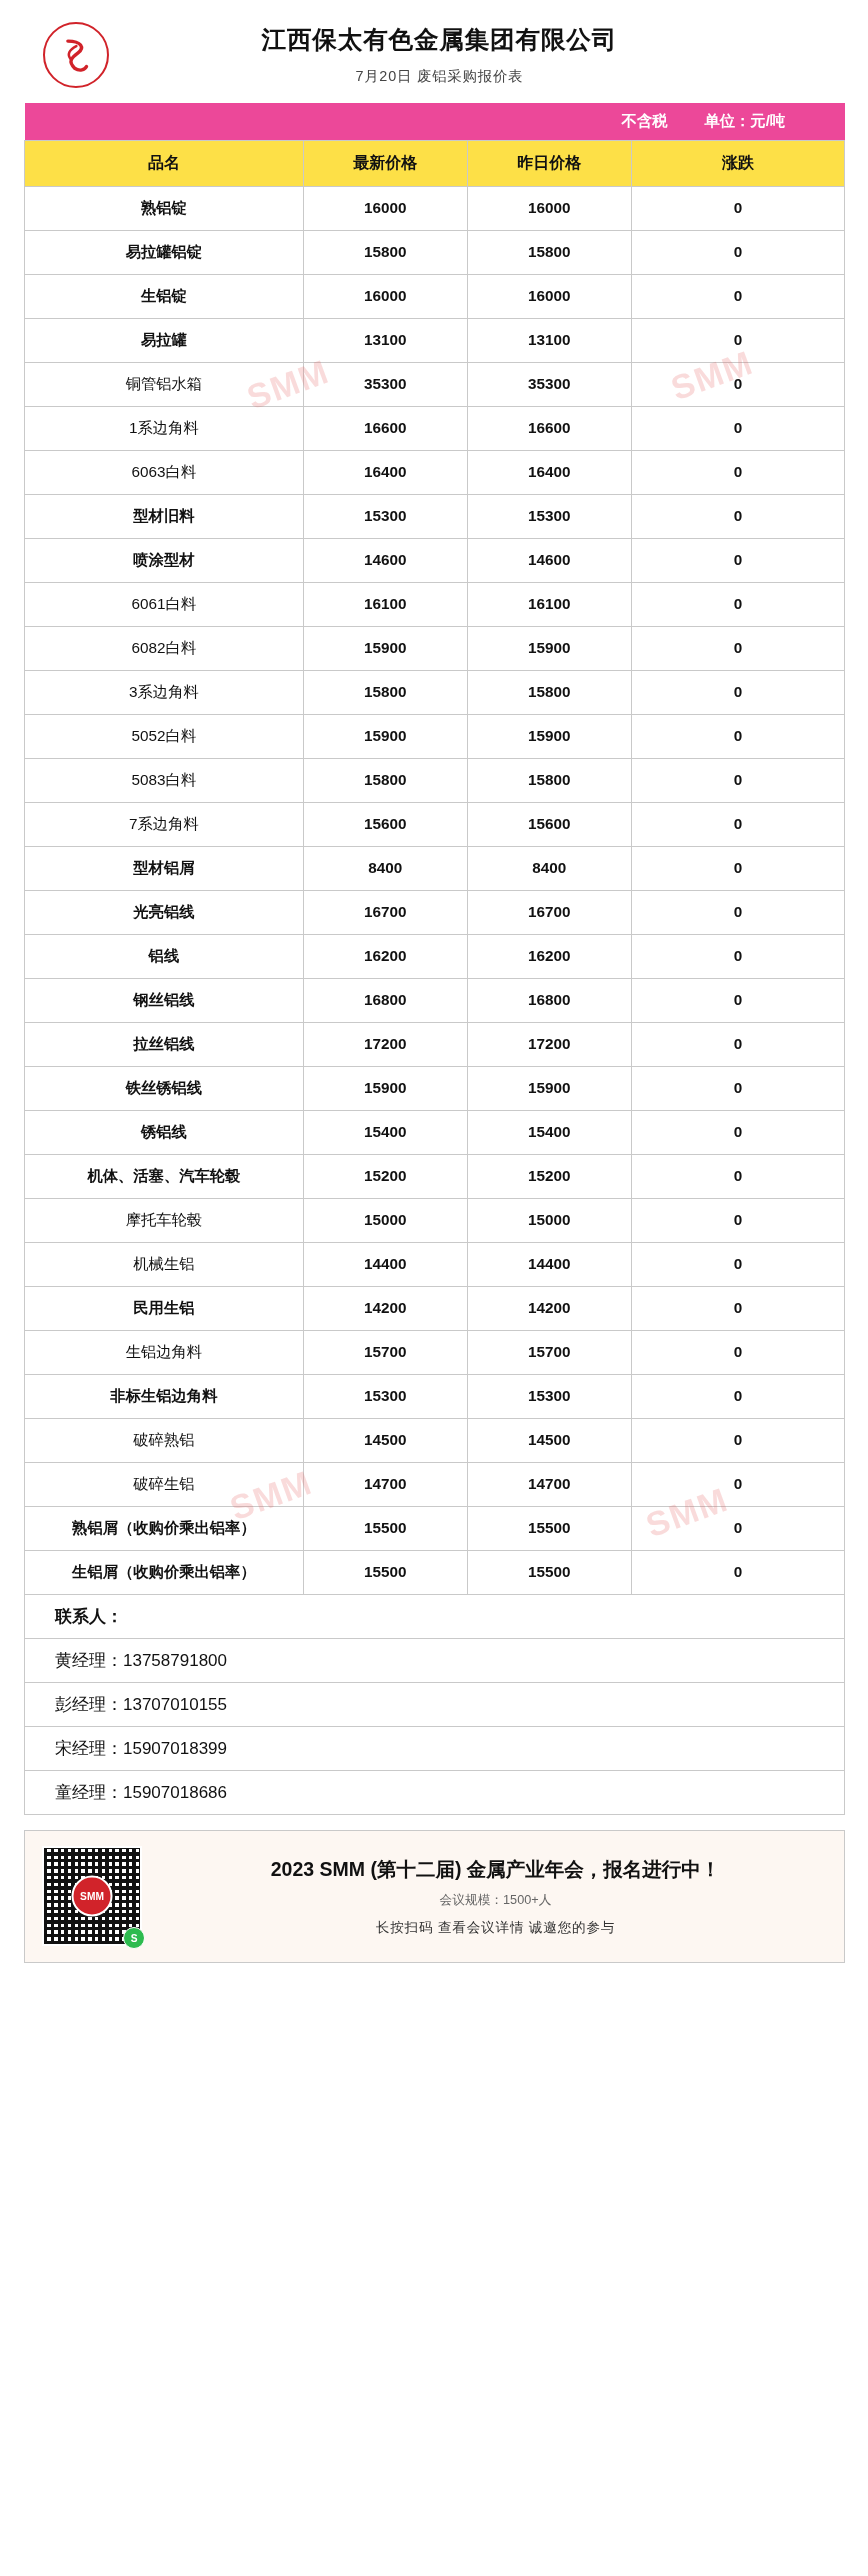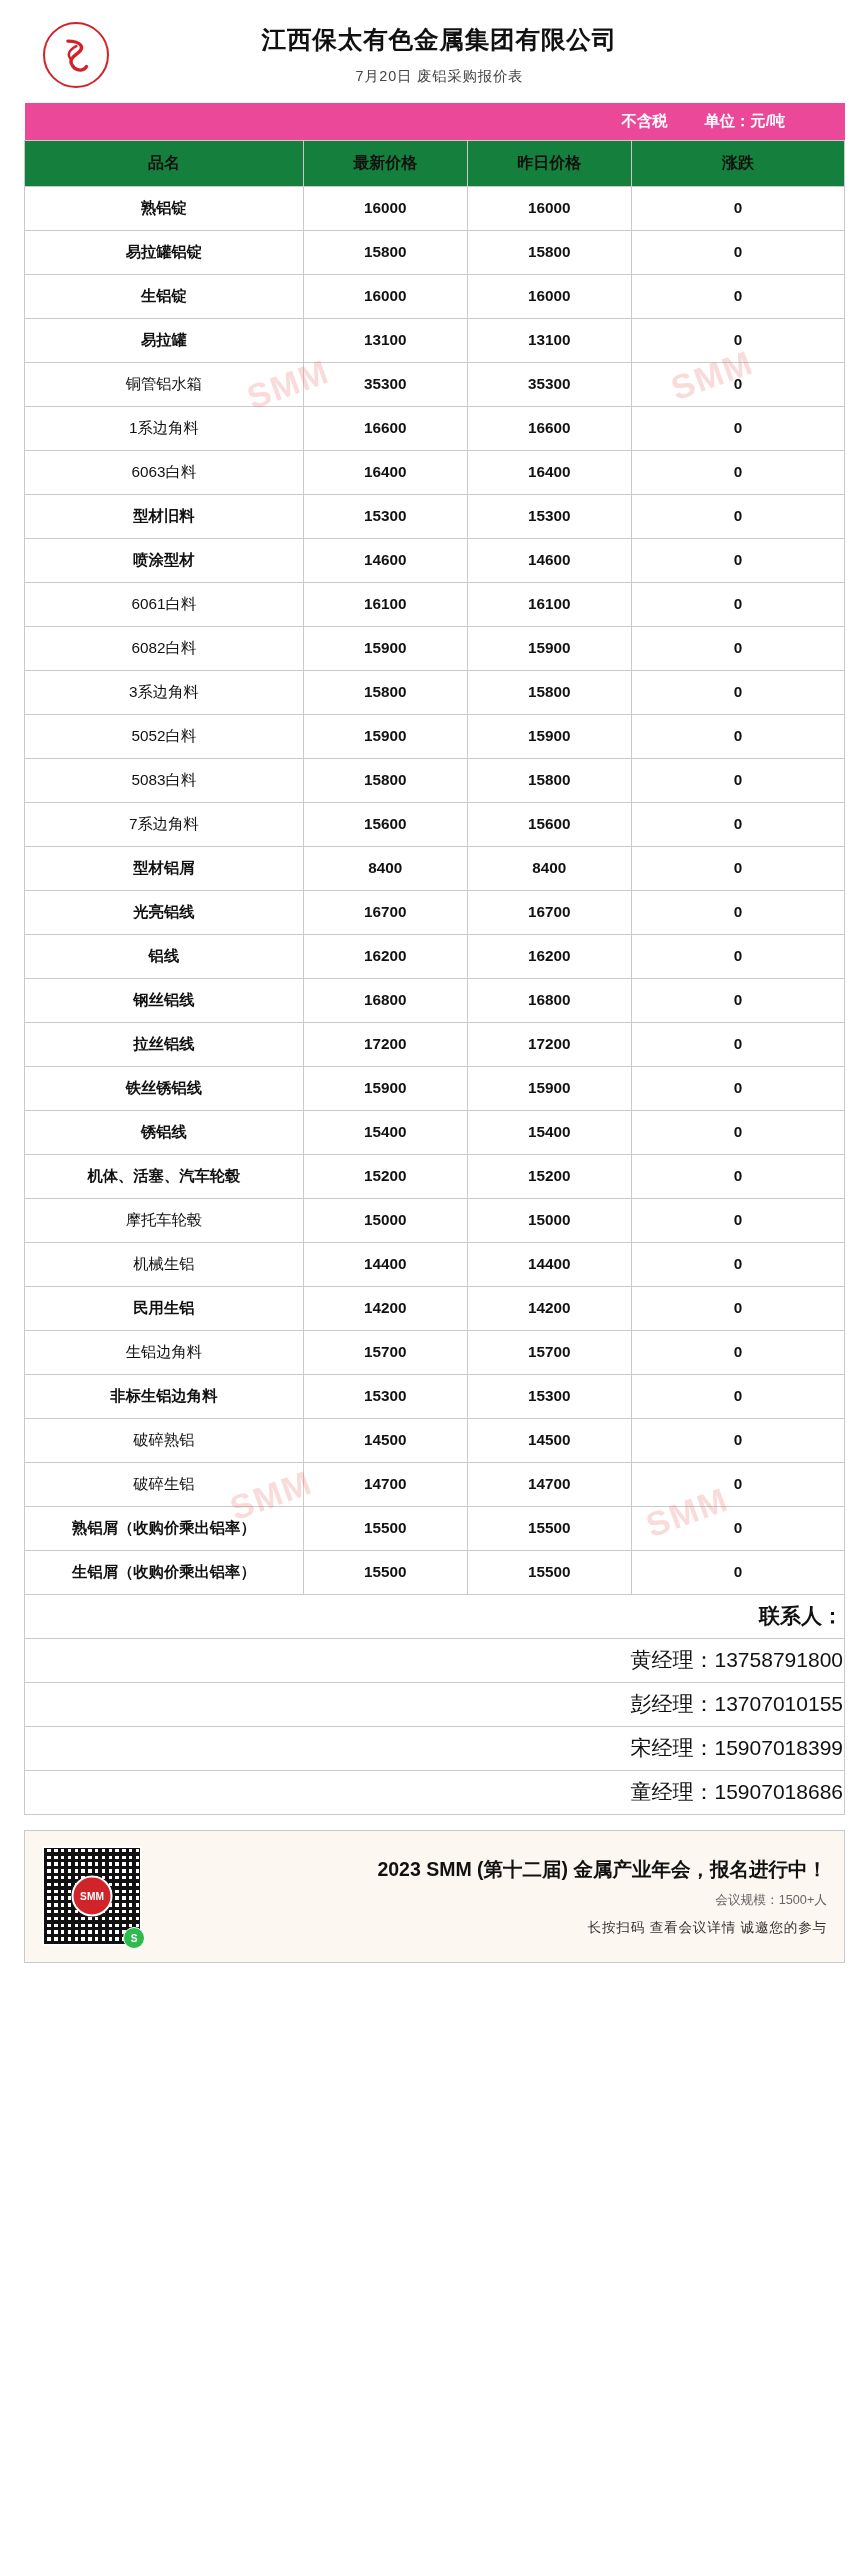--- a/index.html
+++ b/index.html
@@ -83,21 +83,21 @@
     align-items: center;
     padding-right: 44px;
   }
 
   table.price th {
     border: 0.8px solid #c9c9c9;
     height: 46px;
     font-size: 16px;
     font-weight: bold;
     color: #111;
-    background: #15803d;
+    background: #fde047;
     text-align: center;
   }
   table.price td.cell {
     border: 0.8px solid #c9c9c9;
     height: 44px;
     font-size: 15.3px;
     text-align: center;
     color: #111;
     background: transparent;
     position: relative;
@@ -105,22 +105,22 @@
   }
   td.name { font-weight: bold; }
   td.name.thin { font-weight: normal; }
   td.val { font-weight: bold; }
   td.chg { font-weight: bold; }
 
   
   .contact-row td {
     border: 0.8px solid #c9c9c9;
     height: 44px;
-    font-size: 21px;
-    text-align: right;
+    font-size: 17px;
+    text-align: left;
     padding-left: 30px;
     font-weight: bold;
     color:#111;
   }
   .contact-row.plain td { font-weight: normal; }
 
   
   .wm {
     position: absolute;
     font-size: 34px;
@@ -170,21 +170,21 @@
     color:#fff; font-size:10.2px; font-weight:bold;
     z-index:3;
   }
   .qr-badge {
     position:absolute; right:-5.1px; bottom:-5.1px;
     width:22px;height:22px;border-radius:50%;
     background:#2dbb4e;border:1.7px solid #fff;
     display:flex;align-items:center;justify-content:center;
     color:#fff;font-size:10.2px;font-weight:bold;
   }
-  .ad-text { flex:1; text-align:right; }
+  .ad-text { flex:1; text-align:center; }
   .ad-title { font-size: 19.5px; font-weight: bold; color:#111; }
   .ad-sub { font-size: 12.7px; color:#666; margin-top:8.5px; }
   .ad-sub2 { font-size: 13.6px; color:#333; margin-top:10.2px; letter-spacing:0.8px; }
 </style>
 </head>
 <body>
 
 <div class="page">
 
   <div class="wm" style="left:246px; top:365px;">SMM</div>

